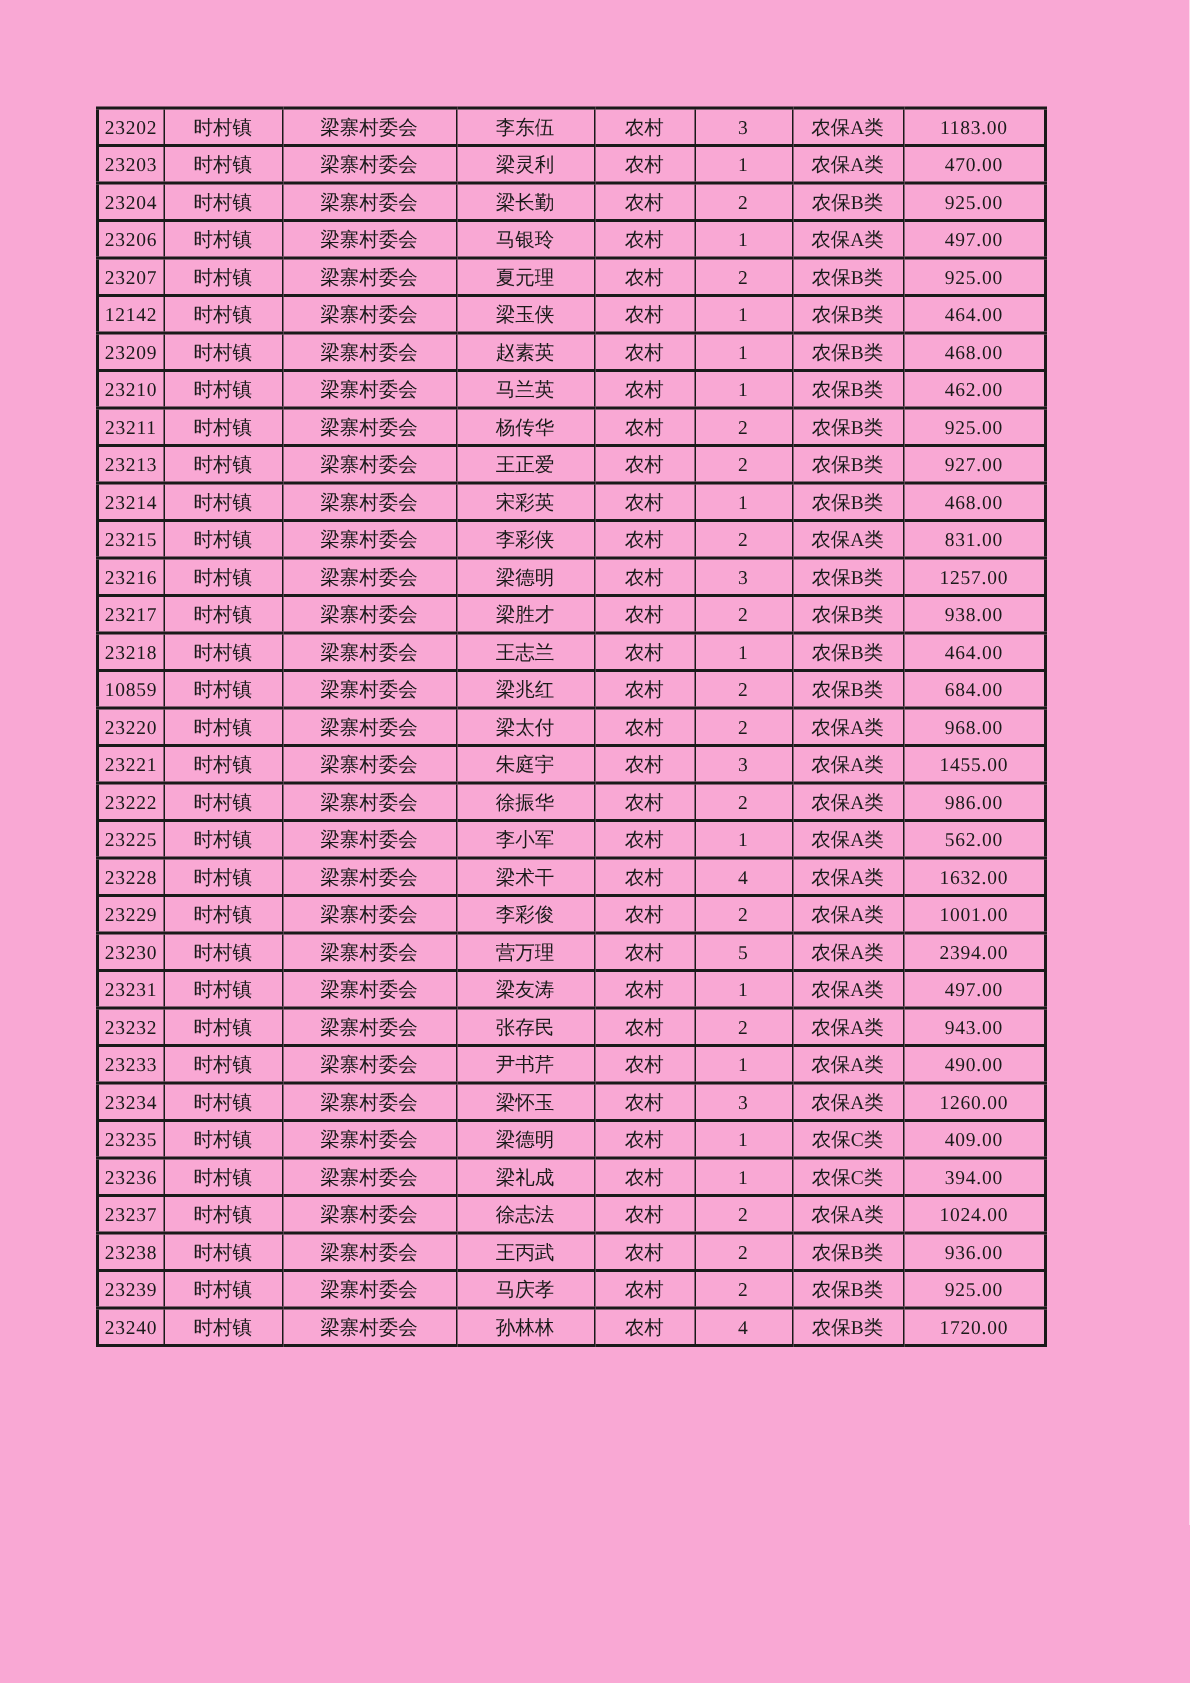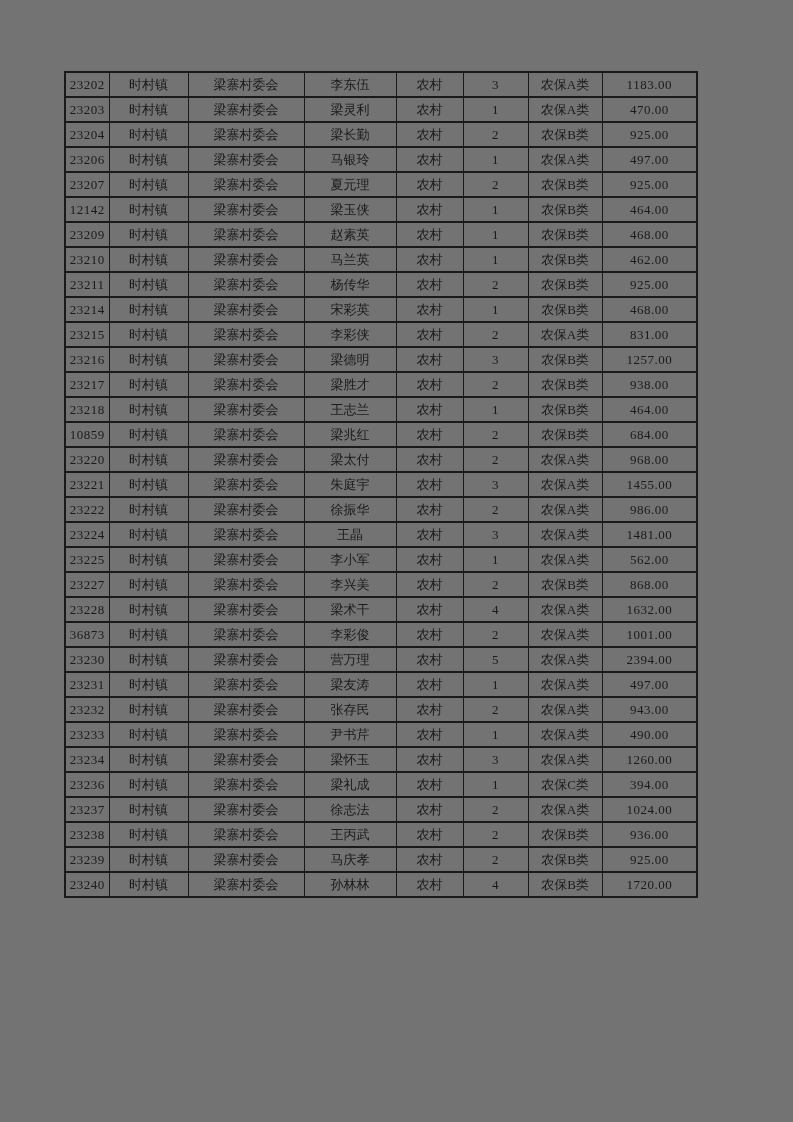--- a/index.html
+++ b/index.html
@@ -4,21 +4,21 @@
 <style>
   html, body {
     margin: 0;
     padding: 0;
     background: #ffffff;
   }
   .page {
     position: relative;
     width: 793px;
     height: 1122px;
-    background: #737373;
+    background: #f9a8d4;
     overflow: hidden;
     font-family: "Liberation Serif", "DejaVu Serif", serif;
     color: #1a1a1a;
   }
   table.roster {
     position: absolute;
     left: 64px;
     top: 71px;
     width: 632px;
     border-collapse: collapse;
@@ -152,20 +152,30 @@
           <td class="num">23211</td>
           <td>时村镇</td>
           <td>梁寨村委会</td>
           <td>杨传华</td>
           <td>农村</td>
           <td class="num">2</td>
           <td>农保B类</td>
           <td class="num">925.00</td>
         </tr>
         <tr>
+          <td class="num">23213</td>
+          <td>时村镇</td>
+          <td>梁寨村委会</td>
+          <td>王正爱</td>
+          <td>农村</td>
+          <td class="num">2</td>
+          <td>农保B类</td>
+          <td class="num">927.00</td>
+        </tr>
+        <tr>
           <td class="num">23214</td>
           <td>时村镇</td>
           <td>梁寨村委会</td>
           <td>宋彩英</td>
           <td>农村</td>
           <td class="num">1</td>
           <td>农保B类</td>
           <td class="num">468.00</td>
         </tr>
         <tr>
@@ -242,118 +252,108 @@
           <td class="num">23222</td>
           <td>时村镇</td>
           <td>梁寨村委会</td>
           <td>徐振华</td>
           <td>农村</td>
           <td class="num">2</td>
           <td>农保A类</td>
           <td class="num">986.00</td>
         </tr>
         <tr>
-          <td class="num">23224</td>
-          <td>时村镇</td>
-          <td>梁寨村委会</td>
-          <td>王晶</td>
+          <td class="num">23225</td>
+          <td>时村镇</td>
+          <td>梁寨村委会</td>
+          <td>李小军</td>
+          <td>农村</td>
+          <td class="num">1</td>
+          <td>农保A类</td>
+          <td class="num">562.00</td>
+        </tr>
+        <tr>
+          <td class="num">23228</td>
+          <td>时村镇</td>
+          <td>梁寨村委会</td>
+          <td>梁术干</td>
+          <td>农村</td>
+          <td class="num">4</td>
+          <td>农保A类</td>
+          <td class="num">1632.00</td>
+        </tr>
+        <tr>
+          <td class="num">23229</td>
+          <td>时村镇</td>
+          <td>梁寨村委会</td>
+          <td>李彩俊</td>
+          <td>农村</td>
+          <td class="num">2</td>
+          <td>农保A类</td>
+          <td class="num">1001.00</td>
+        </tr>
+        <tr>
+          <td class="num">23230</td>
+          <td>时村镇</td>
+          <td>梁寨村委会</td>
+          <td>营万理</td>
+          <td>农村</td>
+          <td class="num">5</td>
+          <td>农保A类</td>
+          <td class="num">2394.00</td>
+        </tr>
+        <tr>
+          <td class="num">23231</td>
+          <td>时村镇</td>
+          <td>梁寨村委会</td>
+          <td>梁友涛</td>
+          <td>农村</td>
+          <td class="num">1</td>
+          <td>农保A类</td>
+          <td class="num">497.00</td>
+        </tr>
+        <tr>
+          <td class="num">23232</td>
+          <td>时村镇</td>
+          <td>梁寨村委会</td>
+          <td>张存民</td>
+          <td>农村</td>
+          <td class="num">2</td>
+          <td>农保A类</td>
+          <td class="num">943.00</td>
+        </tr>
+        <tr>
+          <td class="num">23233</td>
+          <td>时村镇</td>
+          <td>梁寨村委会</td>
+          <td>尹书芹</td>
+          <td>农村</td>
+          <td class="num">1</td>
+          <td>农保A类</td>
+          <td class="num">490.00</td>
+        </tr>
+        <tr>
+          <td class="num">23234</td>
+          <td>时村镇</td>
+          <td>梁寨村委会</td>
+          <td>梁怀玉</td>
           <td>农村</td>
           <td class="num">3</td>
           <td>农保A类</td>
-          <td class="num">1481.00</td>
-        </tr>
-        <tr>
-          <td class="num">23225</td>
-          <td>时村镇</td>
-          <td>梁寨村委会</td>
-          <td>李小军</td>
-          <td>农村</td>
-          <td class="num">1</td>
-          <td>农保A类</td>
-          <td class="num">562.00</td>
-        </tr>
-        <tr>
-          <td class="num">23227</td>
-          <td>时村镇</td>
-          <td>梁寨村委会</td>
-          <td>李兴美</td>
-          <td>农村</td>
-          <td class="num">2</td>
-          <td>农保B类</td>
-          <td class="num">868.00</td>
-        </tr>
-        <tr>
-          <td class="num">23228</td>
-          <td>时村镇</td>
-          <td>梁寨村委会</td>
-          <td>梁术干</td>
-          <td>农村</td>
-          <td class="num">4</td>
-          <td>农保A类</td>
-          <td class="num">1632.00</td>
-        </tr>
-        <tr>
-          <td class="num">36873</td>
-          <td>时村镇</td>
-          <td>梁寨村委会</td>
-          <td>李彩俊</td>
-          <td>农村</td>
-          <td class="num">2</td>
-          <td>农保A类</td>
-          <td class="num">1001.00</td>
-        </tr>
-        <tr>
-          <td class="num">23230</td>
-          <td>时村镇</td>
-          <td>梁寨村委会</td>
-          <td>营万理</td>
-          <td>农村</td>
-          <td class="num">5</td>
-          <td>农保A类</td>
-          <td class="num">2394.00</td>
-        </tr>
-        <tr>
-          <td class="num">23231</td>
-          <td>时村镇</td>
-          <td>梁寨村委会</td>
-          <td>梁友涛</td>
-          <td>农村</td>
-          <td class="num">1</td>
-          <td>农保A类</td>
-          <td class="num">497.00</td>
-        </tr>
-        <tr>
-          <td class="num">23232</td>
-          <td>时村镇</td>
-          <td>梁寨村委会</td>
-          <td>张存民</td>
-          <td>农村</td>
-          <td class="num">2</td>
-          <td>农保A类</td>
-          <td class="num">943.00</td>
-        </tr>
-        <tr>
-          <td class="num">23233</td>
-          <td>时村镇</td>
-          <td>梁寨村委会</td>
-          <td>尹书芹</td>
-          <td>农村</td>
-          <td class="num">1</td>
-          <td>农保A类</td>
-          <td class="num">490.00</td>
-        </tr>
-        <tr>
-          <td class="num">23234</td>
-          <td>时村镇</td>
-          <td>梁寨村委会</td>
-          <td>梁怀玉</td>
-          <td>农村</td>
-          <td class="num">3</td>
-          <td>农保A类</td>
           <td class="num">1260.00</td>
+        </tr>
+        <tr>
+          <td class="num">23235</td>
+          <td>时村镇</td>
+          <td>梁寨村委会</td>
+          <td>梁德明</td>
+          <td>农村</td>
+          <td class="num">1</td>
+          <td>农保C类</td>
+          <td class="num">409.00</td>
         </tr>
         <tr>
           <td class="num">23236</td>
           <td>时村镇</td>
           <td>梁寨村委会</td>
           <td>梁礼成</td>
           <td>农村</td>
           <td class="num">1</td>
           <td>农保C类</td>
           <td class="num">394.00</td>

